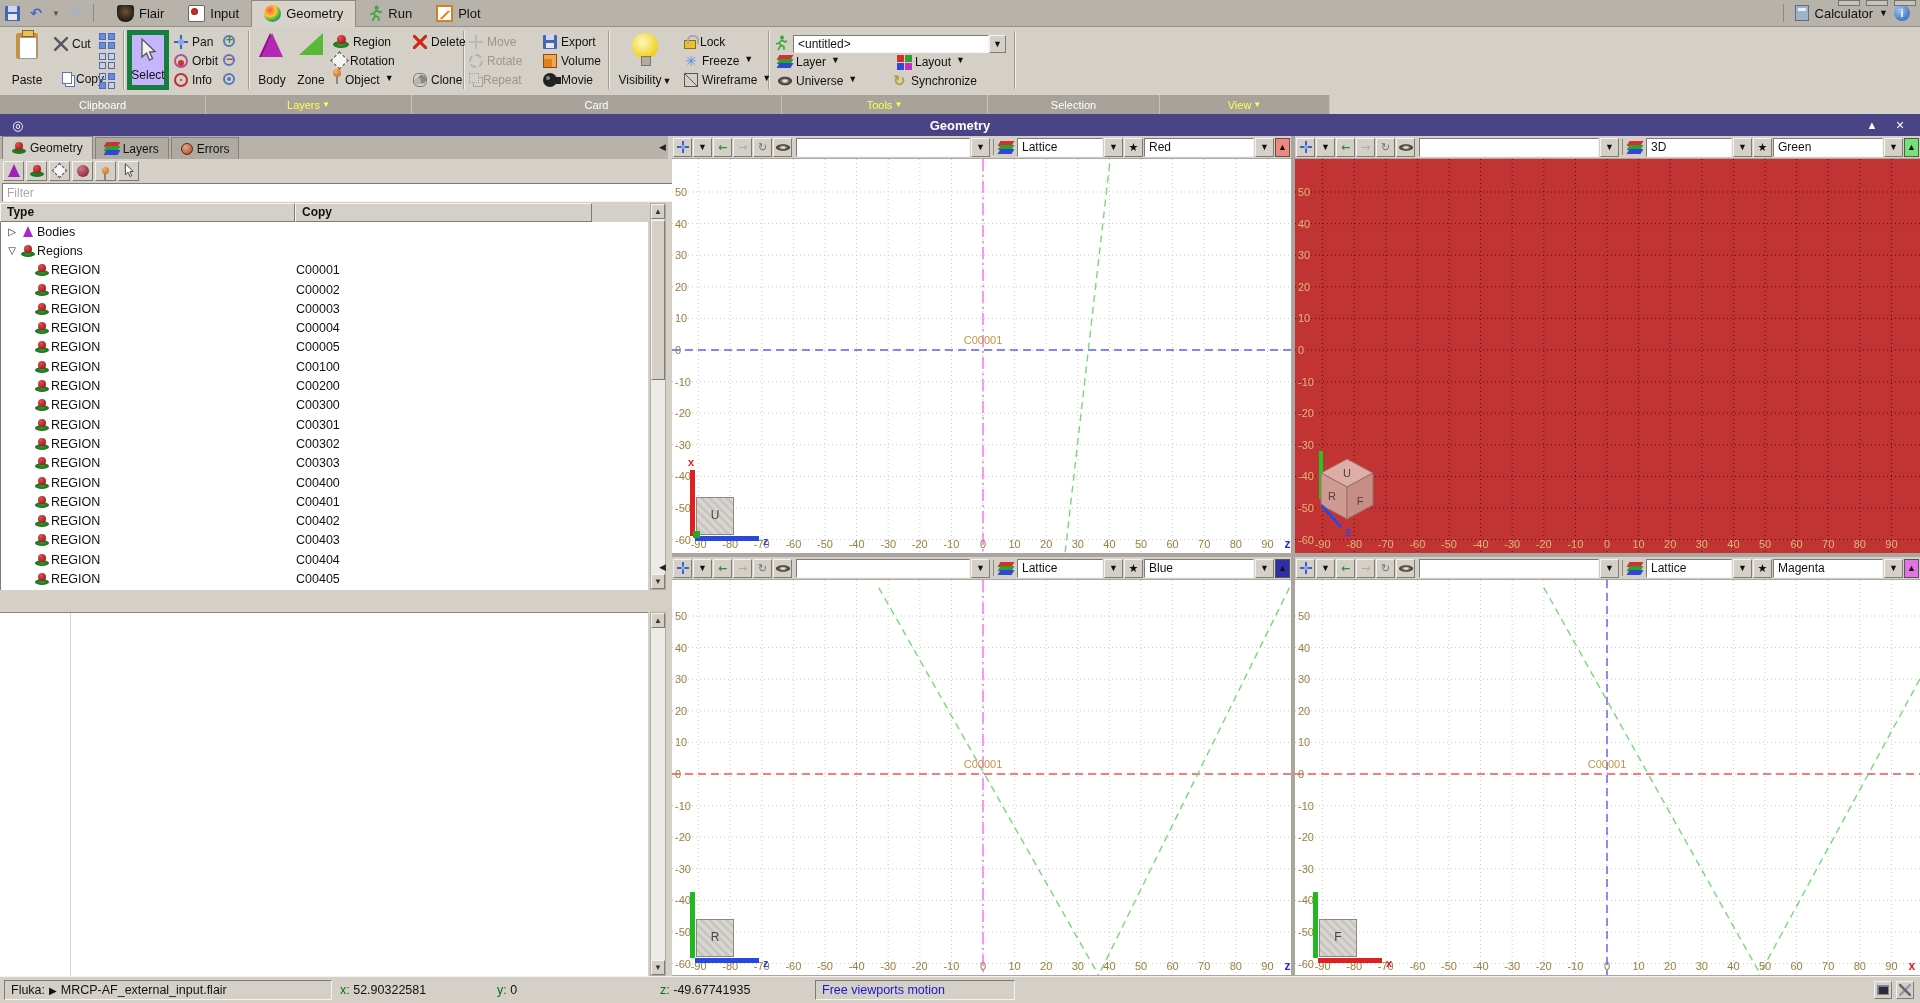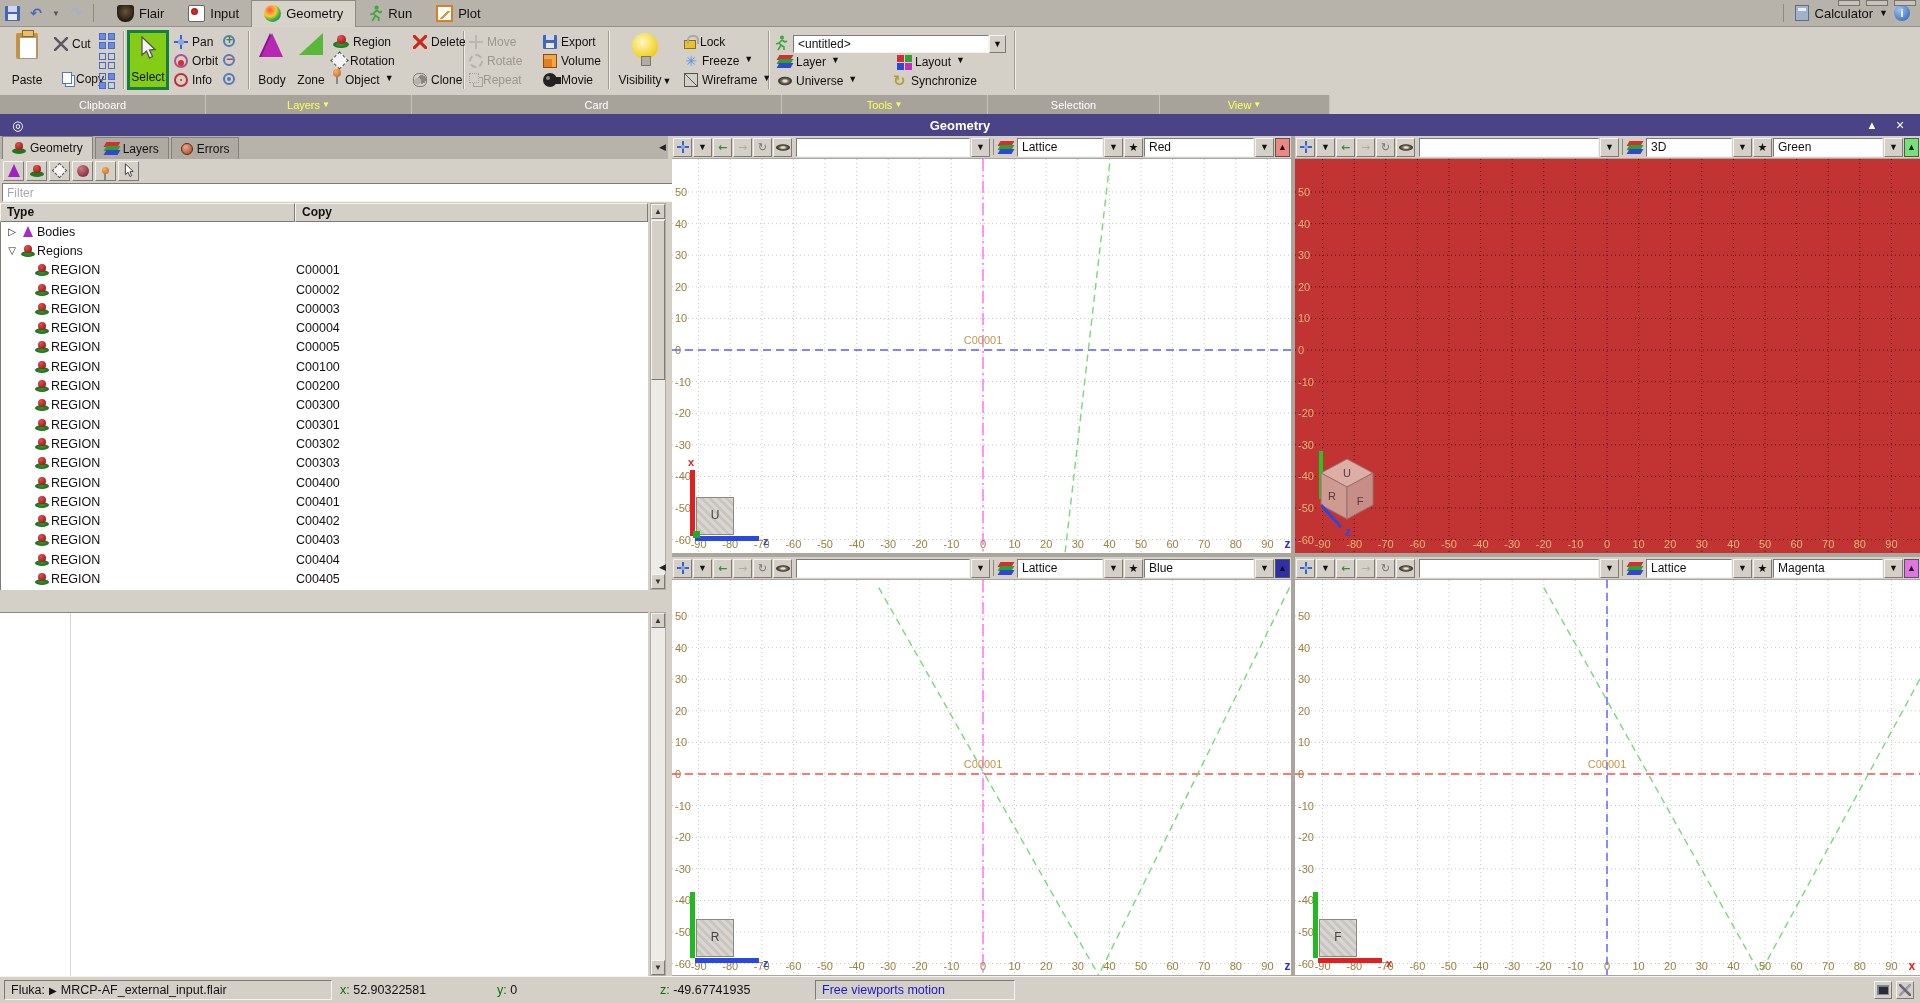--- a/index.html
+++ b/index.html
@@ -28,21 +28,21 @@
 .svgman{display:inline-block}
 #mb-right{margin-left:auto;display:flex;align-items:center;padding-right:10px;gap:6px}
 .ic-calc{width:14px;height:16px;background:#9fb2c8;border:1px solid #5c6e84;position:relative}
 .ic-calc::before{content:"";position:absolute;left:2px;top:2px;right:2px;height:3px;background:#e8eef5}
 .ic-info{width:16px;height:16px;border-radius:50%;background:radial-gradient(circle at 35% 30%,#9cc4f0,#2858b8);color:#fff;font-size:11px;font-weight:bold;display:flex;align-items:center;justify-content:center}
 .winbtn{position:absolute;top:0;width:22px;height:6px;background:#c8c4bc;border:1px solid #77736d}
 
 #ribbon{position:absolute;left:0;top:27px;width:1920px;height:68px;background:#d4d0c8}
 .rb-sep{position:absolute;top:4px;width:1px;height:58px;background:#a09c94;box-shadow:1px 0 0 #f0eee8}
 .rbig{position:absolute;top:3px;height:60px;display:flex;flex-direction:column;align-items:center;justify-content:space-between;padding:3px 2px;font-size:12px;background:#d4d0c8;cursor:default}
-.rbig.green{background:#84cc16;border:3px solid #15803d}
+.rbig.green{background:#c4b5fd;border:5px solid #15803d}
 .rsmall{position:absolute;height:18px;display:flex;align-items:flex-start;gap:4px;font-size:12px;cursor:default;white-space:nowrap}
 .rsmall.disabled{color:#9b978f}
 .dd{font-size:9px;margin-left:1px}
 .ic14{width:14px;height:14px;display:inline-block;position:relative;flex:0 0 auto}
 .ic-clipboard{width:22px;height:26px;background:#cf9032;border-radius:2px;position:relative}
 .ic-clipboard::before{content:"";position:absolute;left:3px;top:4px;width:16px;height:20px;background:#fff;border:1px solid #999}
 .ic-clipboard::after{content:"";position:absolute;left:6px;top:-3px;width:10px;height:5px;background:#e8c060;border:1px solid #8a6820}
 .ic-cut{background:linear-gradient(45deg,transparent 42%,#5a5a66 45%,#5a5a66 55%,transparent 58%),linear-gradient(-45deg,transparent 42%,#5a5a66 45%,#5a5a66 55%,transparent 58%)}
 .ic-copy{background:#fff;border:1px solid #5577bb;box-shadow:3px 3px 0 -1px #fff,3px 3px 0 0 #5577bb}
 .gridsq{width:16px;height:16px;display:grid;grid-template-columns:7px 7px;grid-template-rows:7px 7px;gap:2px}
@@ -119,21 +119,21 @@
 .mini-region{width:14px;height:12px;position:relative}
 .mini-region::before{content:"";position:absolute;left:0;bottom:0;width:14px;height:6px;border-radius:50%;background:#1f7a1f}
 .mini-region::after{content:"";position:absolute;left:3px;top:0;width:8px;height:8px;border-radius:50%;background:radial-gradient(circle at 35% 30%,#e05050,#8c0c0c)}
 .mini-rot{width:11px;height:11px;border:1px dashed #555;transform:rotate(45deg);background:#f8f8f8}
 .mini-sphere{width:12px;height:12px;border-radius:50%;background:radial-gradient(circle at 35% 30%,#d07888,#701828)}
 .mini-pin{width:7px;height:7px;border-radius:50%;background:radial-gradient(circle at 35% 30%,#f8b060,#c86010);position:relative}
 .mini-pin::after{content:"";position:absolute;left:2px;top:6px;width:2px;height:7px;background:#888}
 #filter-box{position:absolute;left:2px;top:47px;width:738px;height:19px}
 #filter-box input{width:100%;height:100%;border:1px solid;border-color:#7e7a74 #f5f3ef #f5f3ef #7e7a74;padding:0 4px;font-size:12px;font-family:inherit}
 #filter-box input::placeholder{color:#a8a8a8}
-#tree-header{position:absolute;left:0;top:67px;width:648px;height:19px;display:flex;font-weight:bold;font-size:12px;background:#d4d0c8}
+#tree-header{position:absolute;left:0;top:67px;width:592px;height:19px;display:flex;font-weight:bold;font-size:12px;background:#d4d0c8}
 #tree-header .th{border:1px solid;border-color:#f5f3ef #7e7a74 #7e7a74 #f5f3ef;padding:1px 6px}
 #tree-body{position:absolute;left:0;top:86px;width:648px;height:368px;background:#fff;overflow:hidden;border-left:1px solid #7e7a74}
 .tree-row{height:19.3px;display:flex;align-items:center;font-size:12.5px;white-space:nowrap}
 .tree-row .tcell{width:295px;display:flex;align-items:center;flex:0 0 auto}
 .expander{width:14px;margin-left:4px;font-size:10px;color:#222;text-align:center;flex:0 0 auto}
 .indent{width:14px;flex:0 0 auto}
 .t-ic-wrap{width:18px;display:flex;justify-content:center;flex:0 0 auto}
 .tree-ic-region{width:14px;height:12px;position:relative;display:inline-block}
 .tree-ic-region::before{content:"";position:absolute;left:0;bottom:0;width:14px;height:6px;border-radius:50%;background:radial-gradient(ellipse,#2e9a2e,#135813)}
 .tree-ic-region::after{content:"";position:absolute;left:3px;top:0;width:8px;height:8px;border-radius:50%;background:radial-gradient(circle at 35% 30%,#e05050,#8c0c0c)}

